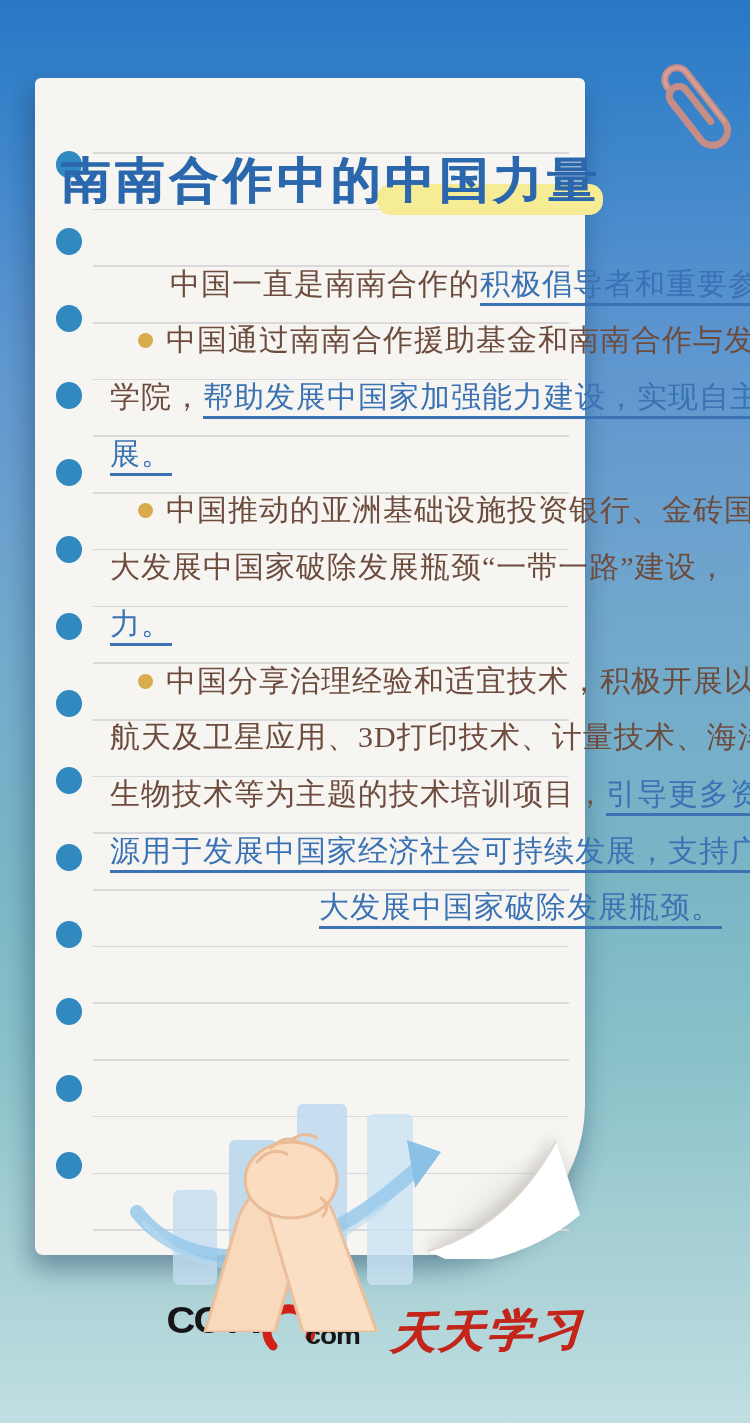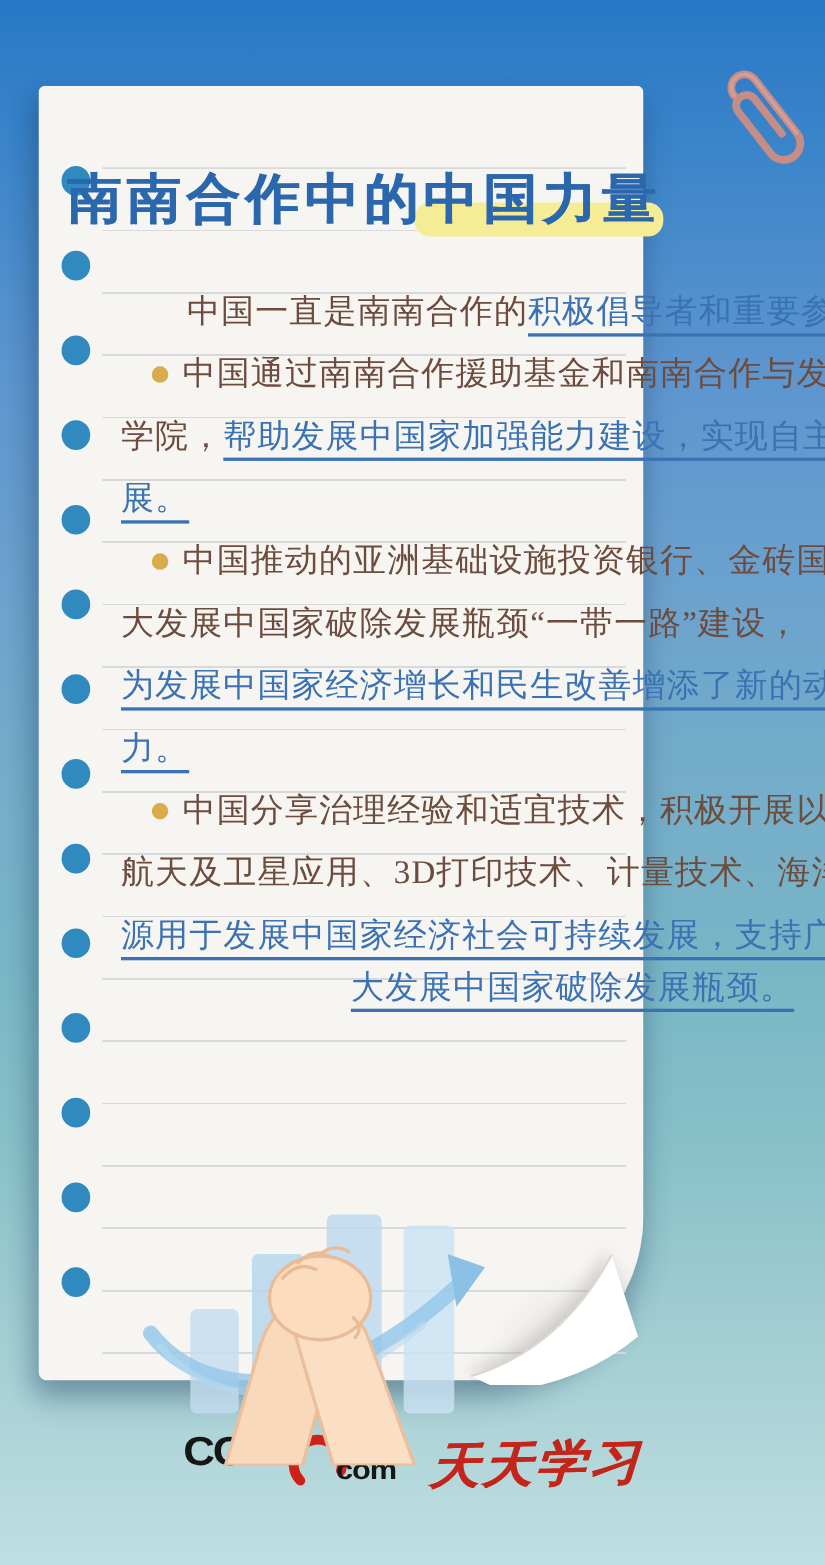--- a/index.html
+++ b/index.html
@@ -44,21 +44,21 @@
   }
   
   .text-block{
     position:absolute; left:75px; top:173px; width:612px; z-index:5;
   }
   .note-line{
     height:56.7px; display:flex; align-items:flex-end;
     font-size:30px; line-height:1; white-space:nowrap;
     padding-bottom:9px; box-sizing:border-box; letter-spacing:1px;
   }
-  .note-line.align-right{justify-content:flex-end;align-items:center;}
+  .note-line.align-right{justify-content:flex-end;}
   .note-line.indent{padding-left:60px;}
   .note-line.bullet-line{padding-left:28px;}
   .seg{display:inline-block;}
   .seg.link{border-bottom:3px solid; padding-bottom:4px; margin-bottom:-7px;}
   .bullet-dot{
     display:inline-block; width:15px; height:15px; border-radius:50%;
     margin:0 13px 7px 0; flex:0 0 auto;
   }
   
   .illustration{position:absolute; left:50px; top:934px; z-index:3;}
@@ -133,31 +133,32 @@
         <span class="seg link" style="color: rgb(58, 114, 180); border-bottom-color: rgb(58, 114, 180);">展。</span>
       </div>
       <div class="note-line bullet-line">
         <span class="bullet-dot" style="background: rgb(216, 171, 75);"></span>
         <span class="seg" style="color: rgb(109, 76, 62);">中国推动的亚洲基础设施投资银行、金砖国</span>
       </div>
       <div class="note-line">
         <span class="seg" style="color: rgb(109, 76, 62);">大发展中国家破除发展瓶颈“一带一路”建设，</span>
       </div>
       <div class="note-line">
-        <span class="seg link" style="color: rgb(58, 114, 180); border-bottom-color: rgb(58, 114, 180);">为发展中国家经济增长和民生改善增添了新的动</span>
-      </div>
-      <div class="note-line">
         <span class="seg link" style="color: rgb(58, 114, 180); border-bottom-color: rgb(58, 114, 180);">力。</span>
       </div>
       <div class="note-line bullet-line">
         <span class="bullet-dot" style="background: rgb(216, 171, 75);"></span>
         <span class="seg" style="color: rgb(109, 76, 62);">中国分享治理经验和适宜技术，积极开展以</span>
       </div>
       <div class="note-line">
         <span class="seg" style="color: rgb(109, 76, 62);">航天及卫星应用、3D打印技术、计量技术、海洋</span>
+      </div>
+      <div class="note-line">
+        <span class="seg" style="color: rgb(109, 76, 62);">生物技术等为主题的技术培训项目，</span>
+        <span class="seg link" style="color: rgb(58, 114, 180); border-bottom-color: rgb(58, 114, 180);">引导更多资</span>
       </div>
       <div class="note-line">
         <span class="seg link" style="color: rgb(58, 114, 180); border-bottom-color: rgb(58, 114, 180);">源用于发展中国家经济社会可持续发展，支持广</span>
       </div>
       <div class="note-line align-right">
         <span class="seg link" style="color: rgb(58, 114, 180); border-bottom-color: rgb(58, 114, 180);">大发展中国家破除发展瓶颈。</span>
       </div>
     </div>
 
   <svg class="illustration" width="400" height="320" viewBox="0 0 400 320">

